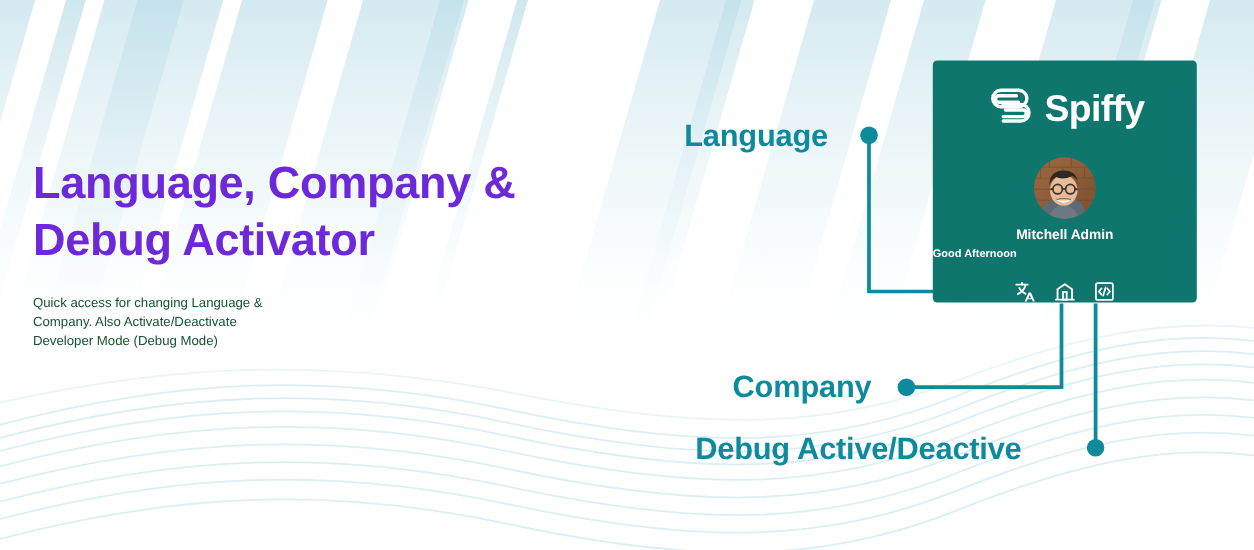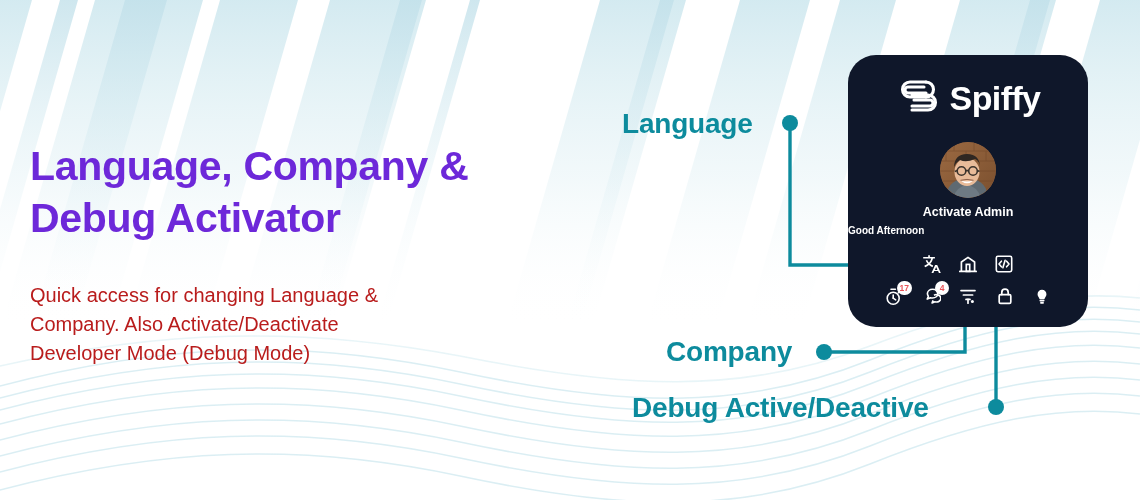--- a/index.html
+++ b/index.html
@@ -31,23 +31,23 @@
   }
   #headline {
     color: #6d28d9;
     font-size: 41px;
     font-weight: bold;
     line-height: 1.28;
     letter-spacing: -0.3px;
     white-space: pre-line;
   }
   #subtext {
-    margin-top: 36px;
-    color: #b91c1c;
-    font-size: 20px;
+    margin-top: 22px;
+    color: #14532d;
+    font-size: 12px;
     line-height: 1.45;
     white-space: pre-line;
   }
 
   
   .callout-label {
     position: absolute;
     color: #0d8b9d;
     font-size: 28px;
     font-weight: bold;
@@ -62,23 +62,23 @@
   
   #connectors {
     position: absolute; left: 0; top: 0;
     width: 1140px; height: 500px;
   }
 
   
   #spiffy-card {
     position: absolute;
     left: 848px; top: 55px;
-    width: 240px; height: 272px;
-    background: #0f172a;
-    border-radius: 28px;
+    width: 240px; height: 220px;
+    background: #0f766e;
+    border-radius: 4px;
     overflow: hidden;
   }
   #brand-row {
     display: flex;
     align-items: center;
     justify-content: center;
     gap: 8px;
     margin-top: 19px;
   }
   #brand-name {
@@ -282,21 +282,21 @@
             <line x1="25.8" y1="28.6" x2="28.7" y2="28.6"></line>
             <line x1="17.2" y1="28.4" x2="14.8" y2="29.4"></line>
             <line x1="37.3" y1="28.4" x2="39.6" y2="29.4"></line>
           </g>
           <path d="M20.5 38.5 q6.5 5.5 13 0 q-6.5 2 -13 0 z" fill="#ffffff"></path>
           <path d="M20.5 38.3 q6.5 -1.8 13 0" stroke="#8d6049" stroke-width="1" fill="none"></path>
         </g>
       </svg>
     </div>
 
-    <div id="user-name">Activate Admin</div>
+    <div id="user-name">Mitchell Admin</div>
     <div id="greeting">Good Afternoon</div>
 
     <div id="icon-row-primary">
       <div class="card-icon">
         <svg width="20" height="20" viewBox="0 0 20 20" fill="#ffffff">
           <path d="M1.2 3.0 h5.0 V1.3 h1.7 v1.7 h5.0 v1.6 h-1.9 c-0.5 2.2 -1.5 3.9 -2.8 5.2
                    c0.9 0.7 1.9 1.3 3.0 1.8 l-0.7 1.6 c-1.3 -0.6 -2.5 -1.3 -3.5 -2.2
                    c-1.1 0.9 -2.4 1.7 -3.9 2.3 l-0.8 -1.6 c1.4 -0.5 2.5 -1.1 3.5 -1.9
                    c-0.9 -0.9 -1.6 -2.0 -2.1 -3.2 l1.5 -0.6 c0.4 1.0 1.0 1.9 1.8 2.7
                    c1.0 -1.0 1.7 -2.3 2.2 -4.1 H1.2 z"></path>

